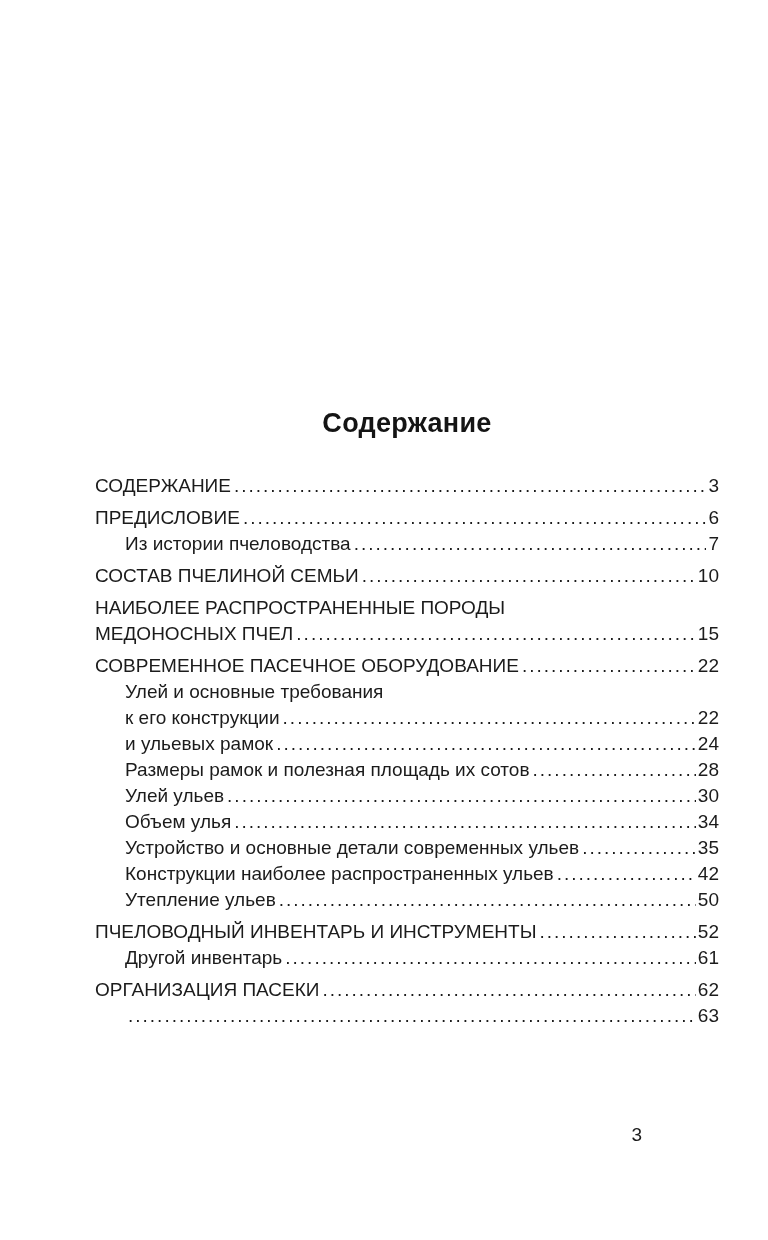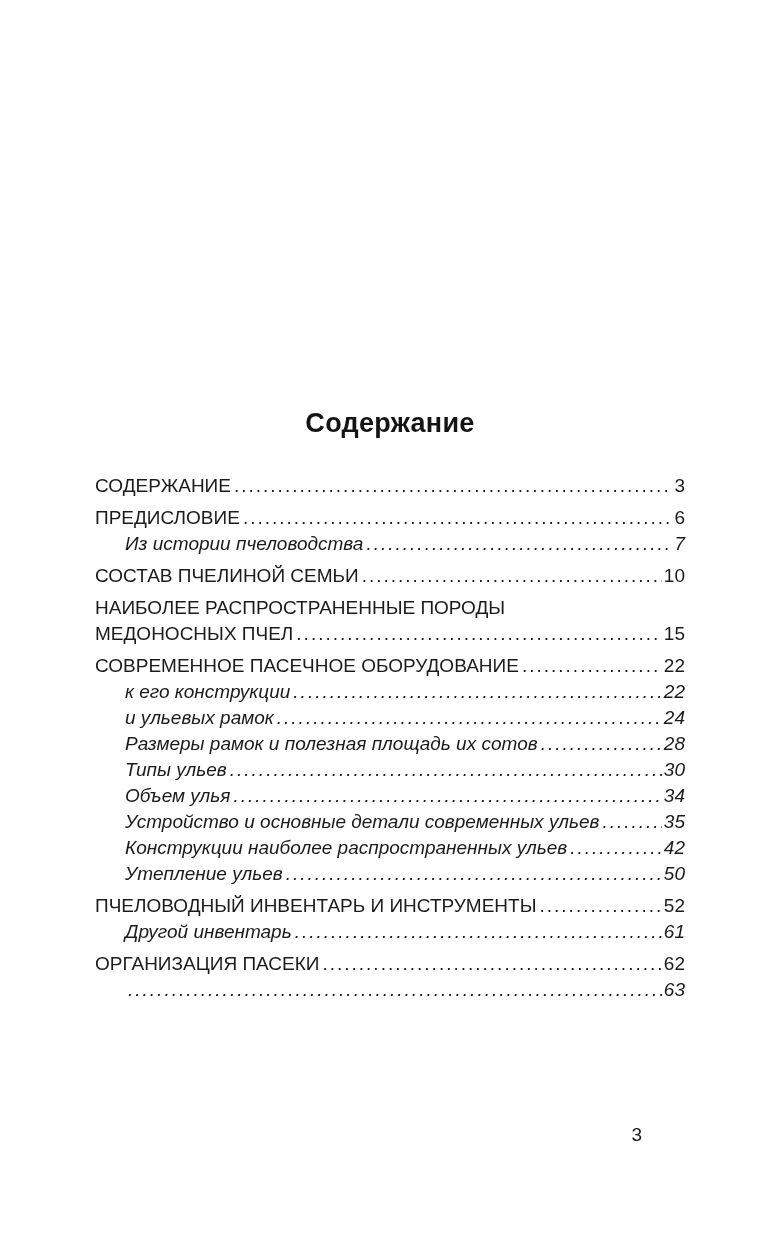--- a/index.html
+++ b/index.html
@@ -12,37 +12,37 @@
     height: 1240px;
     font-family: "Liberation Sans", sans-serif;
     color: #1b1b1b;
     overflow: hidden;
   }
   .page {
     position: relative;
     width: 768px;
     height: 1240px;
     box-sizing: border-box;
-    padding: 408px 83px 0 95px;
+    padding: 408px 49px 0 95px;
   }
   .title {
     margin: 0 0 34px 0;
     font-size: 27px;
     font-weight: bold;
     text-align: center;
     letter-spacing: 0.3px;
     color: #141414;
   }
   .toc {
     font-size: 19px;
     line-height: 26px;
   }
   .entry.chapter { margin-top: 6px; }
   .entry.chapter:first-child { margin-top: 0; }
-  .entry.sub .line { padding-left: 30px; font-style: italic; }
+  .entry.sub .line { padding-left: 30px; }
   .line {
     display: flex;
     align-items: baseline;
   }
   .txt {
     flex: 0 0 auto;
     white-space: nowrap;
   }
   .dots {
     flex: 1 1 auto;
@@ -111,20 +111,23 @@
       </div>
       <div class="entry chapter">
         <div class="line">
           <span class="txt">СОВРЕМЕННОЕ ПАСЕЧНОЕ ОБОРУДОВАНИЕ</span>
           <span class="dots">............................................................................................................................................................................................................................</span>
           <span class="pg">22</span>
         </div>
       </div>
       <div class="entry sub">
         <div class="line">
+          <span class="txt">Улей и основные требования</span>
+        </div>
+        <div class="line">
           <span class="txt">к его конструкции</span>
           <span class="dots">............................................................................................................................................................................................................................</span>
           <span class="pg">22</span>
         </div>
       </div>
       <div class="entry sub">
         <div class="line">
           <span class="txt">и ульевых рамок</span>
           <span class="dots">............................................................................................................................................................................................................................</span>
           <span class="pg">24</span>
@@ -132,21 +135,21 @@
       </div>
       <div class="entry sub">
         <div class="line">
           <span class="txt">Размеры рамок и полезная площадь их сотов</span>
           <span class="dots">............................................................................................................................................................................................................................</span>
           <span class="pg">28</span>
         </div>
       </div>
       <div class="entry sub">
         <div class="line">
-          <span class="txt">Типы ульев</span>
+          <span class="txt">Улей ульев</span>
           <span class="dots">............................................................................................................................................................................................................................</span>
           <span class="pg">30</span>
         </div>
       </div>
       <div class="entry sub">
         <div class="line">
           <span class="txt">Объем улья</span>
           <span class="dots">............................................................................................................................................................................................................................</span>
           <span class="pg">34</span>
         </div>

